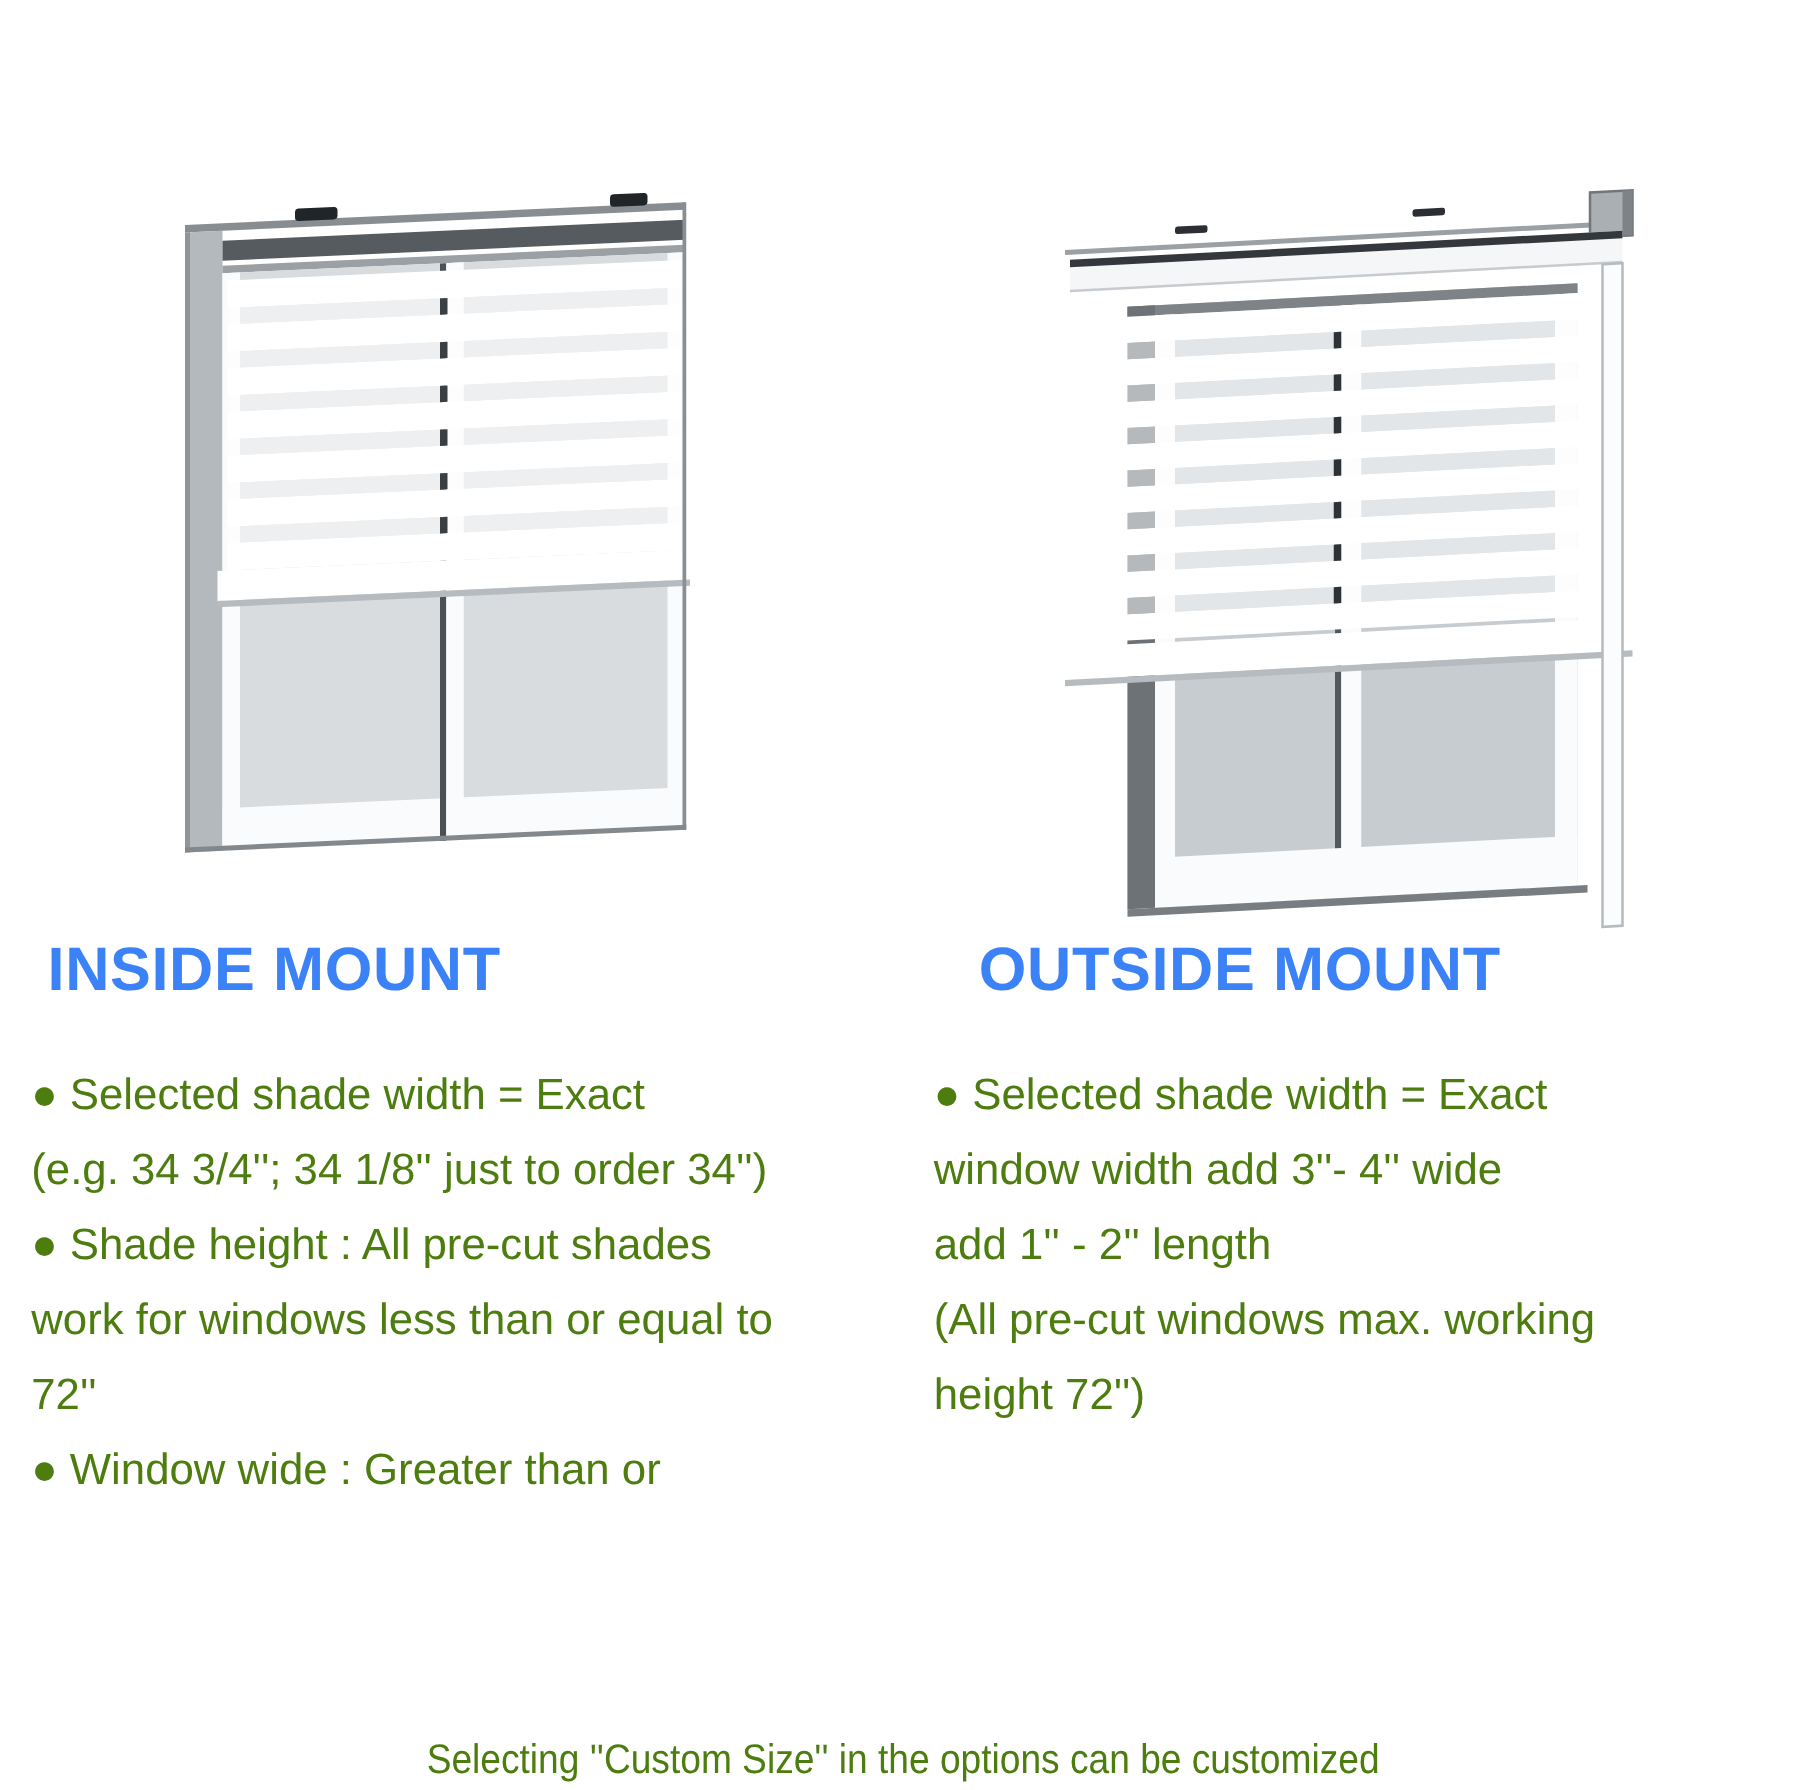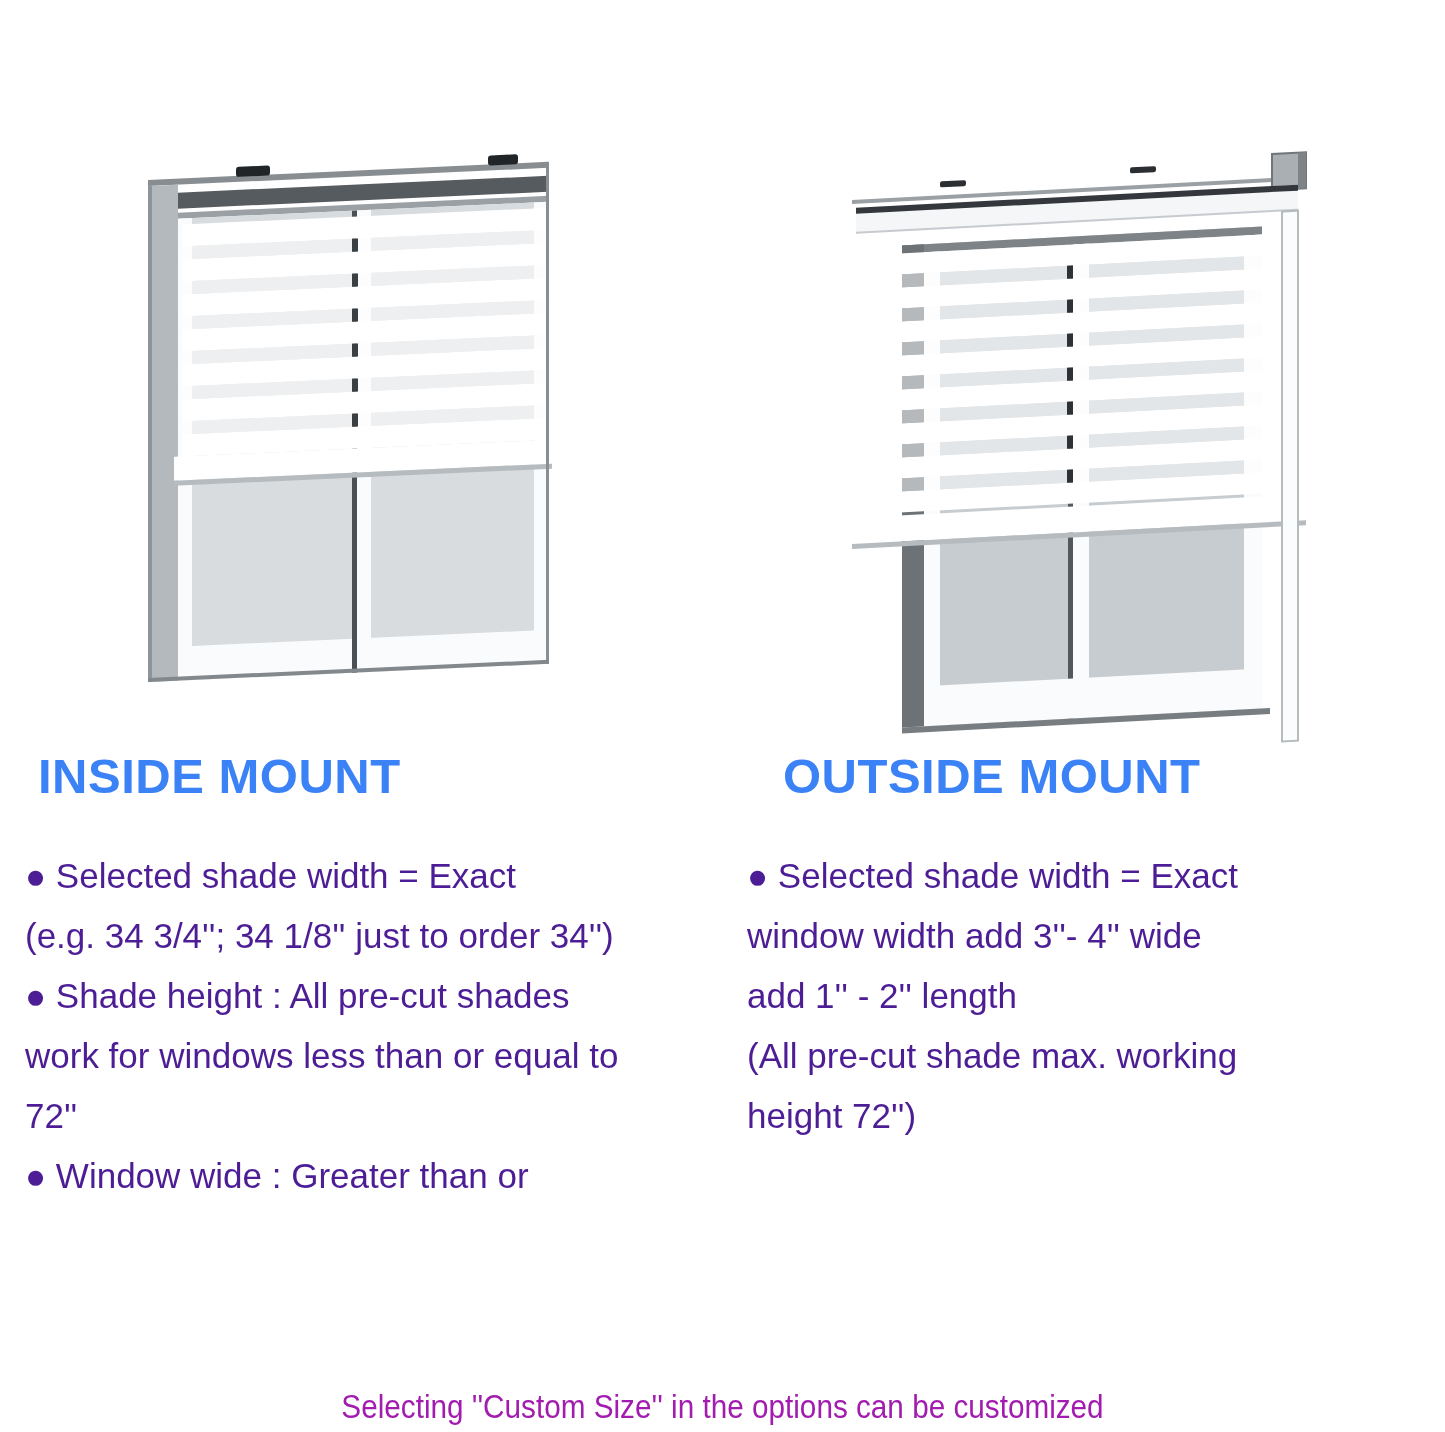--- a/index.html
+++ b/index.html
@@ -18,27 +18,27 @@
   }
   .illus{position:absolute;}
   .illus-inside{left:148px;top:150px;width:420px;height:540px;}
   .illus-outside{left:852px;top:140px;width:470px;height:620px;}
   .mount-heading{
     position:absolute;top:748px;font-size:49px;font-weight:bold;color:#3b82f6;
     white-space:nowrap;letter-spacing:0.5px;
   }
   .heading-inside{left:38px;}
   .heading-outside{left:783px;}
-  .bullets{position:absolute;top:846px;font-size:35px;line-height:60px;color:#4c1d95;}
+  .bullets{position:absolute;top:846px;font-size:35px;line-height:60px;color:#4d7c0f;}
   .bullets .line{white-space:pre;height:60px;}
   .bullets-inside{left:25px;}
   .bullets-outside{left:747px;}
   .footer-note{
     position:absolute;left:0;top:1388px;width:1445px;text-align:center;
-    font-size:33px;color:#a21caf;
+    font-size:33px;color:#4d7c0f;
   }
   .footer-note .squeeze{display:inline-block;transform:scaleX(0.9);transform-origin:center;white-space:nowrap;}
 </style>
 </head>
 <body>
 
 <div class="page">
 
 
   <div class="illus illus-inside">
@@ -169,21 +169,21 @@
     <div class="line">● Shade height : All pre-cut shades</div>
     <div class="line">work for windows less than or equal to</div>
     <div class="line">72''</div>
     <div class="line">● Window wide : Greater than or</div>
   </div>
 
   <div class="bullets bullets-outside">
     <div class="line">● Selected shade width = Exact</div>
     <div class="line">window width add 3''- 4'' wide</div>
     <div class="line">add 1'' - 2'' length</div>
-    <div class="line">(All pre-cut shade max. working</div>
+    <div class="line">(All pre-cut windows max. working</div>
     <div class="line">height 72'')</div>
   </div>
 
   <div class="footer-note">
     <span class="squeeze">Selecting ''Custom Size'' in the options can be customized</span>
   </div>
 
 </div>
 
 </body></html>

